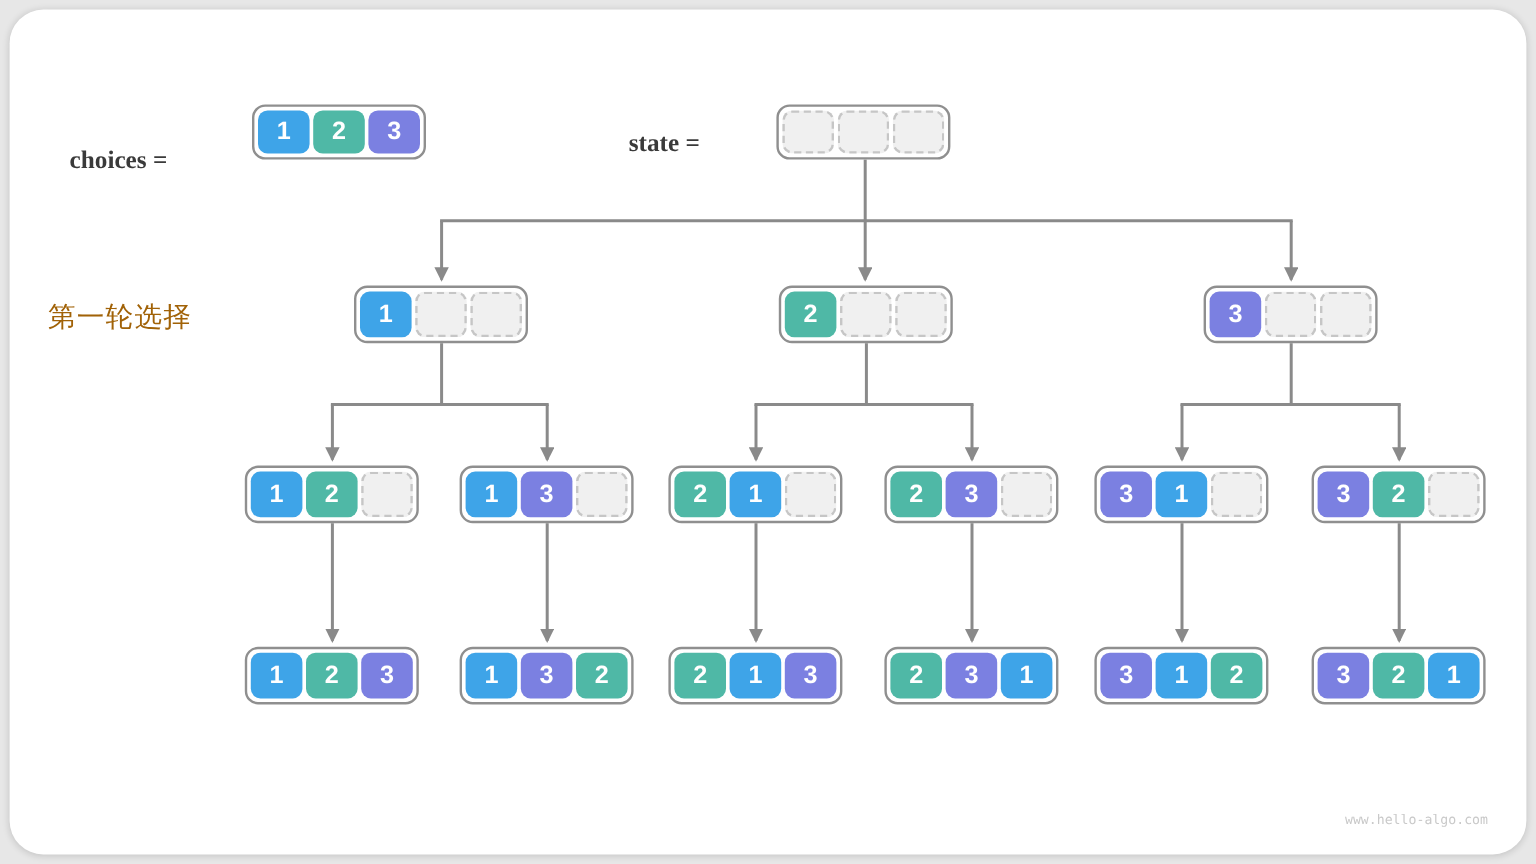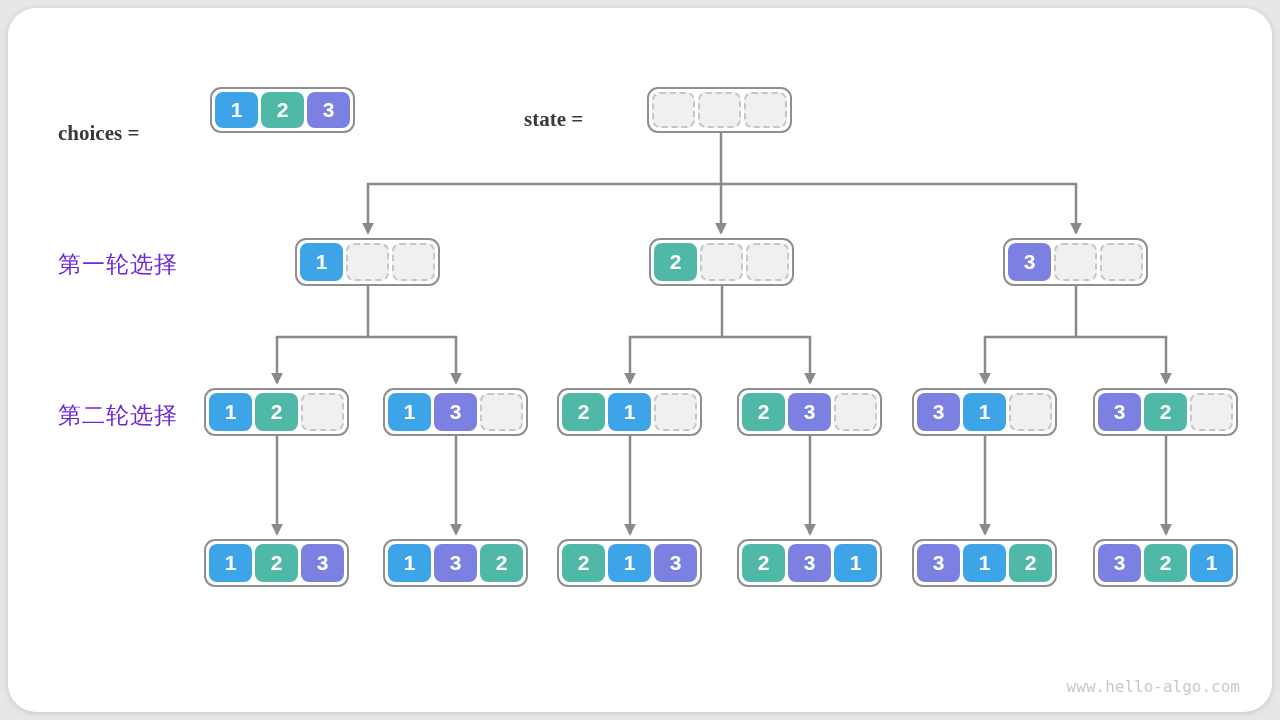--- a/index.html
+++ b/index.html
@@ -8,34 +8,34 @@
     --connector:#8A8A8A; --label-text:#3A3A3A; --watermark:#C9C9C9;
     --page-bg:#E7E7E7; --card-bg:#FFFFFF;
   }
   *{margin:0;padding:0;box-sizing:border-box;}
   body{width:1280px;height:720px;background:var(--page-bg);font-family:"Liberation Sans",sans-serif;overflow:hidden;}
   .stage{position:relative;width:1280px;height:720px;}
   .card{position:absolute;left:8px;top:8px;width:1264px;height:704px;background:var(--card-bg);
         border-radius:28px;box-shadow:0 1px 6px rgba(0,0,0,0.15);}
   .code-label{position:absolute;font-family:Liberation Serif, serif;
         font-weight:bold;font-size:21px;color:var(--label-text);white-space:pre;margin-top:23px;}
-  .round-label{position:absolute;font-size:23px;font-weight:500;color:#6d28d9;letter-spacing:1px;margin-left:18px;}
+  .round-label{position:absolute;font-size:23px;font-weight:500;color:#a16207;letter-spacing:1px;}
   .box{position:absolute;display:flex;gap:3px;padding:3px;background:#fff;
        border:2.5px solid var(--box-border);border-radius:11px;height:48px;}
   .box.small{height:46px;}
   .cell{width:43px;display:flex;align-items:center;justify-content:center;
         border-radius:8px;font-family:"Liberation Sans",sans-serif;
         font-weight:bold;font-size:21px;color:#fff;}
   .cell.empty{background:var(--empty-bg);border:2px dashed var(--empty-border);}
   svg.connectors{position:absolute;left:0;top:0;pointer-events:none;}
   svg.connectors path{stroke:var(--connector);stroke-width:2.5;fill:none;}
   svg.connectors path.h{stroke-linecap:square;}
   svg.connectors marker path{fill:var(--connector);stroke:none;}
   .watermark{position:absolute;right:40px;top:677px;font-family:"DejaVu Sans Mono","Liberation Mono",monospace;
-        font-size:16px;color:var(--watermark);}
+        font-size:11px;color:var(--watermark);}
 </style>
 </head>
 <body>
 
 <div class="stage">
   <div class="card"></div>
 
   <svg class="connectors" width="1280" height="720">
     <defs>
       <marker id="arrow" viewBox="0 0 10 10" refX="8.5" refY="5" markerWidth="12" markerHeight="12" orient="auto" markerUnits="userSpaceOnUse">
@@ -77,21 +77,20 @@
   </div>
 
   <div class="code-label" style="left:524px;top:84px">state =</div>
   <div class="box small" style="left:647px;top:87px">
     <span class="cell empty"></span>
     <span class="cell empty"></span>
     <span class="cell empty"></span>
   </div>
 
   <div class="round-label" style="left:40px;top:249px">第一轮选择</div>
-  <div class="round-label" style="left:40px;top:400px">第二轮选择</div>
 
   <div class="box" style="left:295px;top:238px">
     <span class="cell" style="background: rgb(62, 164, 232);">1</span>
     <span class="cell empty"></span>
     <span class="cell empty"></span>
   </div>
   <div class="box" style="left:649px;top:238px">
     <span class="cell" style="background: rgb(79, 184, 166);">2</span>
     <span class="cell empty"></span>
     <span class="cell empty"></span>

